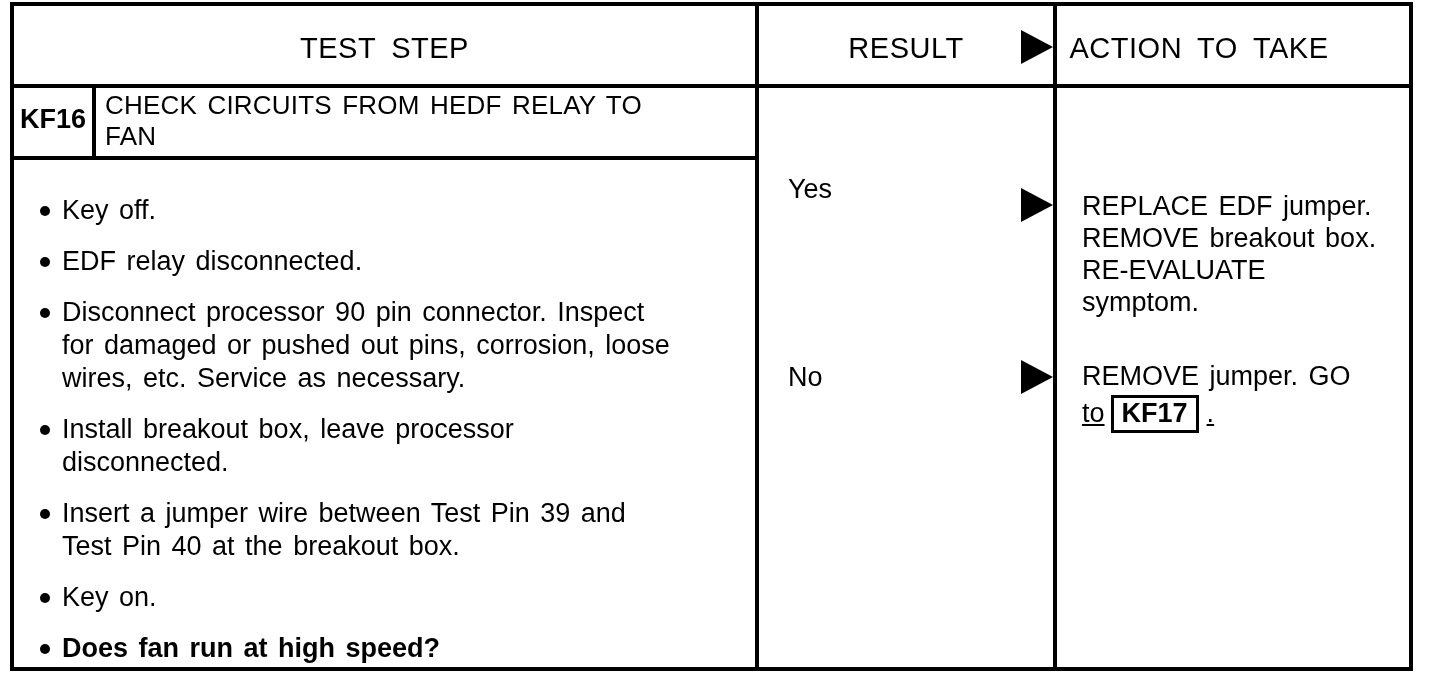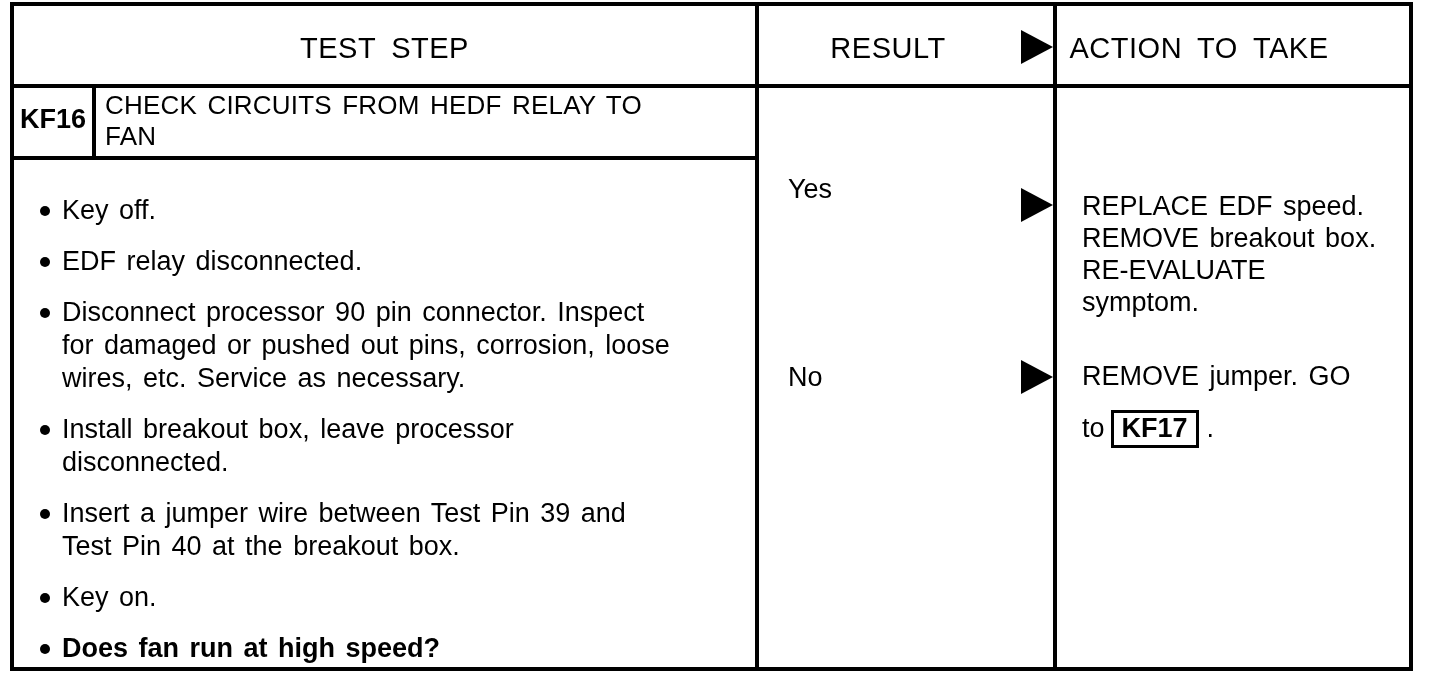--- a/index.html
+++ b/index.html
@@ -41,21 +41,21 @@
   .hdr {
     top: 26px;
     font-weight: normal;
     font-size: 29px;
     letter-spacing: 0.5px;
     word-spacing: 7px;
     text-align: center;
     white-space: nowrap;
   }
   .hdr-test   { left: 0;      width: 741px; }
-  .hdr-result { left: 741px;  width: 266px; }
+  .hdr-result { left: 759px;  width: 266px; }
   .hdr-action { left: 1039px; width: 292px; }
 
   
   .arrow {
     width: 0; height: 0;
     border-top: 17px solid transparent;
     border-bottom: 17px solid transparent;
     border-left: 32px solid #000;
   }
   .hdr-arrow { left: 1007px; top: 24px; }
@@ -114,21 +114,21 @@
 
   
   .action {
     left: 1068px; width: 330px;
     font-size: 27px;
     line-height: 32px;
     word-spacing: 3px;
   }
   .action-yes { top: 184px; }
   .action-no  { top: 354px; }
-  .ref-line { margin-top: 18px; }
+  .ref-line { margin-top: 3px; text-decoration: underline; }
   .ref-box {
     display: inline-block;
     border: 3px solid #000;
     padding: 0 8px 1px 8px;
     margin: 0 8px 0 6px;
     font-weight: bold;
     line-height: 1.15;
   }
 </style>
 </head>
@@ -157,21 +157,21 @@
       <li><span>Disconnect processor 90 pin connector. Inspect for damaged or pushed out pins, corrosion, loose wires, etc. Service as necessary.</span></li>
       <li><span>Install breakout box, leave processor disconnected.</span></li>
       <li><span>Insert a jumper wire between Test Pin 39 and Test Pin 40 at the breakout box.</span></li>
       <li><span>Key on.</span></li>
       <li class="emph"><span>Does fan run at high speed?</span></li>
     </ul>
 
     <div class="result-label row-yes">Yes</div>
     <div class="arrow yes-arrow"></div>
     <div class="action action-yes">
-      <div>REPLACE EDF speed.</div>
+      <div>REPLACE EDF jumper.</div>
       <div>REMOVE breakout box.</div>
       <div>RE-EVALUATE</div>
       <div>symptom.</div>
     </div>
 
     <div class="result-label row-no">No</div>
     <div class="arrow no-arrow"></div>
     <div class="action action-no">
       <div>REMOVE jumper. GO</div>
       <div class="ref-line"><span>to</span><span class="ref-box">KF17</span><span>.</span></div>

